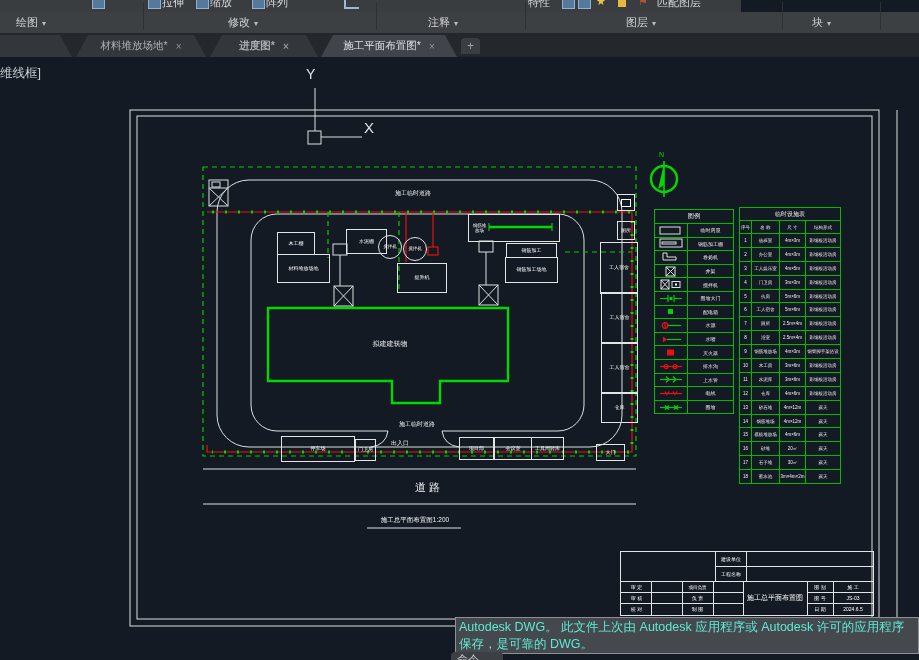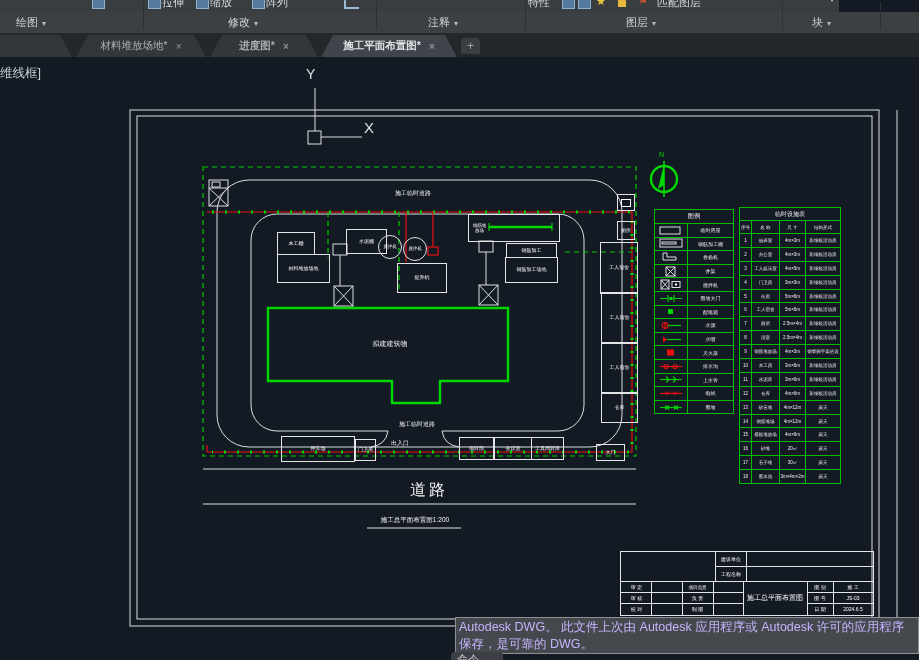--- a/index.html
+++ b/index.html
@@ -1,20 +1,20 @@
 <!DOCTYPE html>
 <html><head>
 <meta charset="utf-8">
 <style>
   html,body{margin:0;padding:0;background:#000;}
   #app{position:relative;width:919px;height:660px;overflow:hidden;
        font-family:"Liberation Sans","DejaVu Sans",sans-serif;background:#141a23;}
   .abs{position:absolute;}
   
-  #ribbon-row1{left:0;top:0;width:839px;height:12px;background:#3a3d40;overflow:hidden;}
+  #ribbon-row1{left:0;top:0;width:741px;height:12px;background:#3a3d40;overflow:hidden;}
   #ribbon-row2{left:0;top:12px;width:919px;height:21px;background:#3d4043;border-bottom:1px solid #26282a;}
   .rb-item{position:absolute;top:-5px;color:#d6d8da;font-size:11px;white-space:nowrap;}
   .rb-ico{position:absolute;top:-4px;width:11px;height:11px;background:#55799c;border:1px solid #8fb0cf;}
   .rb-sep{position:absolute;top:2px;width:1px;height:28px;background:#2e3032;}
   .panel-label{position:absolute;top:3px;color:#d2d4d6;font-size:11px;white-space:nowrap;cursor:default;}
   .panel-label .arrow{font-size:8px;color:#b8babc;margin-left:4px;}
   
   #tabbar{left:0;top:33px;width:919px;height:24px;background:#24272c;}
   .ftab{position:absolute;top:2px;height:22px;background:#33363b;color:#aab0b5;font-size:10.5px;
         display:flex;align-items:center;justify-content:center;gap:8px;
@@ -52,21 +52,21 @@
   .sch-c{display:flex;align-items:center;justify-content:center;font-size:4.5px;white-space:nowrap;overflow:hidden;border-right:1px solid #00bb00;}
   .sch-c3{border-right:none;}
   .sch-c0{width:11px;}.sch-c1{width:27px;}.sch-c2{width:25px;}.sch-c3{flex:1;}
   #schedule-header{height:12px;}
   
   #tblock{position:absolute;left:620px;top:494px;width:252px;height:63px;border:1px solid #e2e4e6;color:#fff;}
   .tbl{position:absolute;background:#e2e4e6;}
   .tbt{position:absolute;font-size:5px;display:flex;align-items:center;justify-content:center;white-space:nowrap;overflow:hidden;}
   
   #tooltip{position:absolute;left:455px;top:560px;width:456px;background:#45494e;border:1px solid #8d9195;
-           color:#c4b5fd;font-size:12.5px;line-height:16.5px;padding:1px 3px;}
+           color:#5eead4;font-size:12.5px;line-height:16.5px;padding:1px 3px;}
   #cmd{position:absolute;left:451px;top:595px;width:46px;height:8px;background:#3c4045;border-radius:4px 4px 0 0;
        color:#cfd2d5;font-size:11px;padding-left:6px;overflow:hidden;}
 </style>
 </head>
 <body>
 
 <div id="app">
 
   <div id="ribbon-row1" class="abs">
     <div class="rb-ico" style="left:92px;"></div>
@@ -104,21 +104,21 @@
   <div id="tabbar" class="abs">
     <div class="ftab" style="left:-20px;width:92px;"></div>
     <div class="ftab" style="left:76px;width:130px;">
       <span>材料堆放场地*</span>
       <span class="close">×</span>
     </div>
     <div class="ftab" style="left:210px;width:108px;font-weight:bold;">
       <span>进度图*</span>
       <span class="close">×</span>
     </div>
-    <div class="ftab active" style="left:321px;width:136px;font-weight:bold;">
+    <div class="ftab active" style="left:321px;width:136px;">
       <span>施工平面布置图*</span>
       <span class="close">×</span>
     </div>
     <div id="tab-new">+</div>
   </div>
 
   <div id="canvas" class="abs">
     <div id="vp-label" class="abs">维线框]</div>
 
     <svg width="919" height="603" viewBox="0 57 919 603" style="position:absolute;left:0;top:0;">
@@ -204,21 +204,21 @@
     <div class="fbox" style="left:281px;top:379px;width:72px;height:24px;">停车场</div>
     <div class="fbox" style="left:355px;top:382px;width:19px;height:20px;">门卫房</div>
     <div class="fbox" style="left:459px;top:380px;width:33px;height:21px;">项目部</div>
     <div class="fbox" style="left:494px;top:380px;width:36px;height:21px;">会议室</div>
     <div class="fbox" style="left:531px;top:380px;width:31px;height:21px;">工具周转库</div>
     <div class="fbox" style="left:596px;top:387px;width:27px;height:15px;">大门</div>
 
     <div class="ptxt" style="left:385px;top:132px;width:56px;font-size:6px;">施工临时道路</div>
     <div class="ptxt" style="left:392px;top:363px;width:50px;font-size:6px;">施工临时道路</div>
     <div class="ptxt" style="left:386px;top:382px;width:28px;font-size:6px;">出入口</div>
-    <div class="ptxt" style="left:407px;top:423px;width:44px;font-size:16px;letter-spacing:3px;">道路</div>
+    <div class="ptxt" style="left:407px;top:423px;width:44px;font-size:11px;letter-spacing:3px;">道路</div>
     <div class="ptxt" style="left:368px;top:459px;width:94px;font-size:6.5px;">施工总平面布置图1:200</div>
     <div class="ptxt" style="left:350px;top:282px;width:80px;font-size:7px;">拟建建筑物</div>
 
     <div id="legend">
       <div id="legend-title">图例</div>
       <div id="legend-rows">
           <div class="lg-row">
             <div class="lg-sym">
               <svg width="24" height="11" viewBox="0 0 24 11">
                 <rect x="1" y="2" width="20" height="7" class="sw"></rect>

